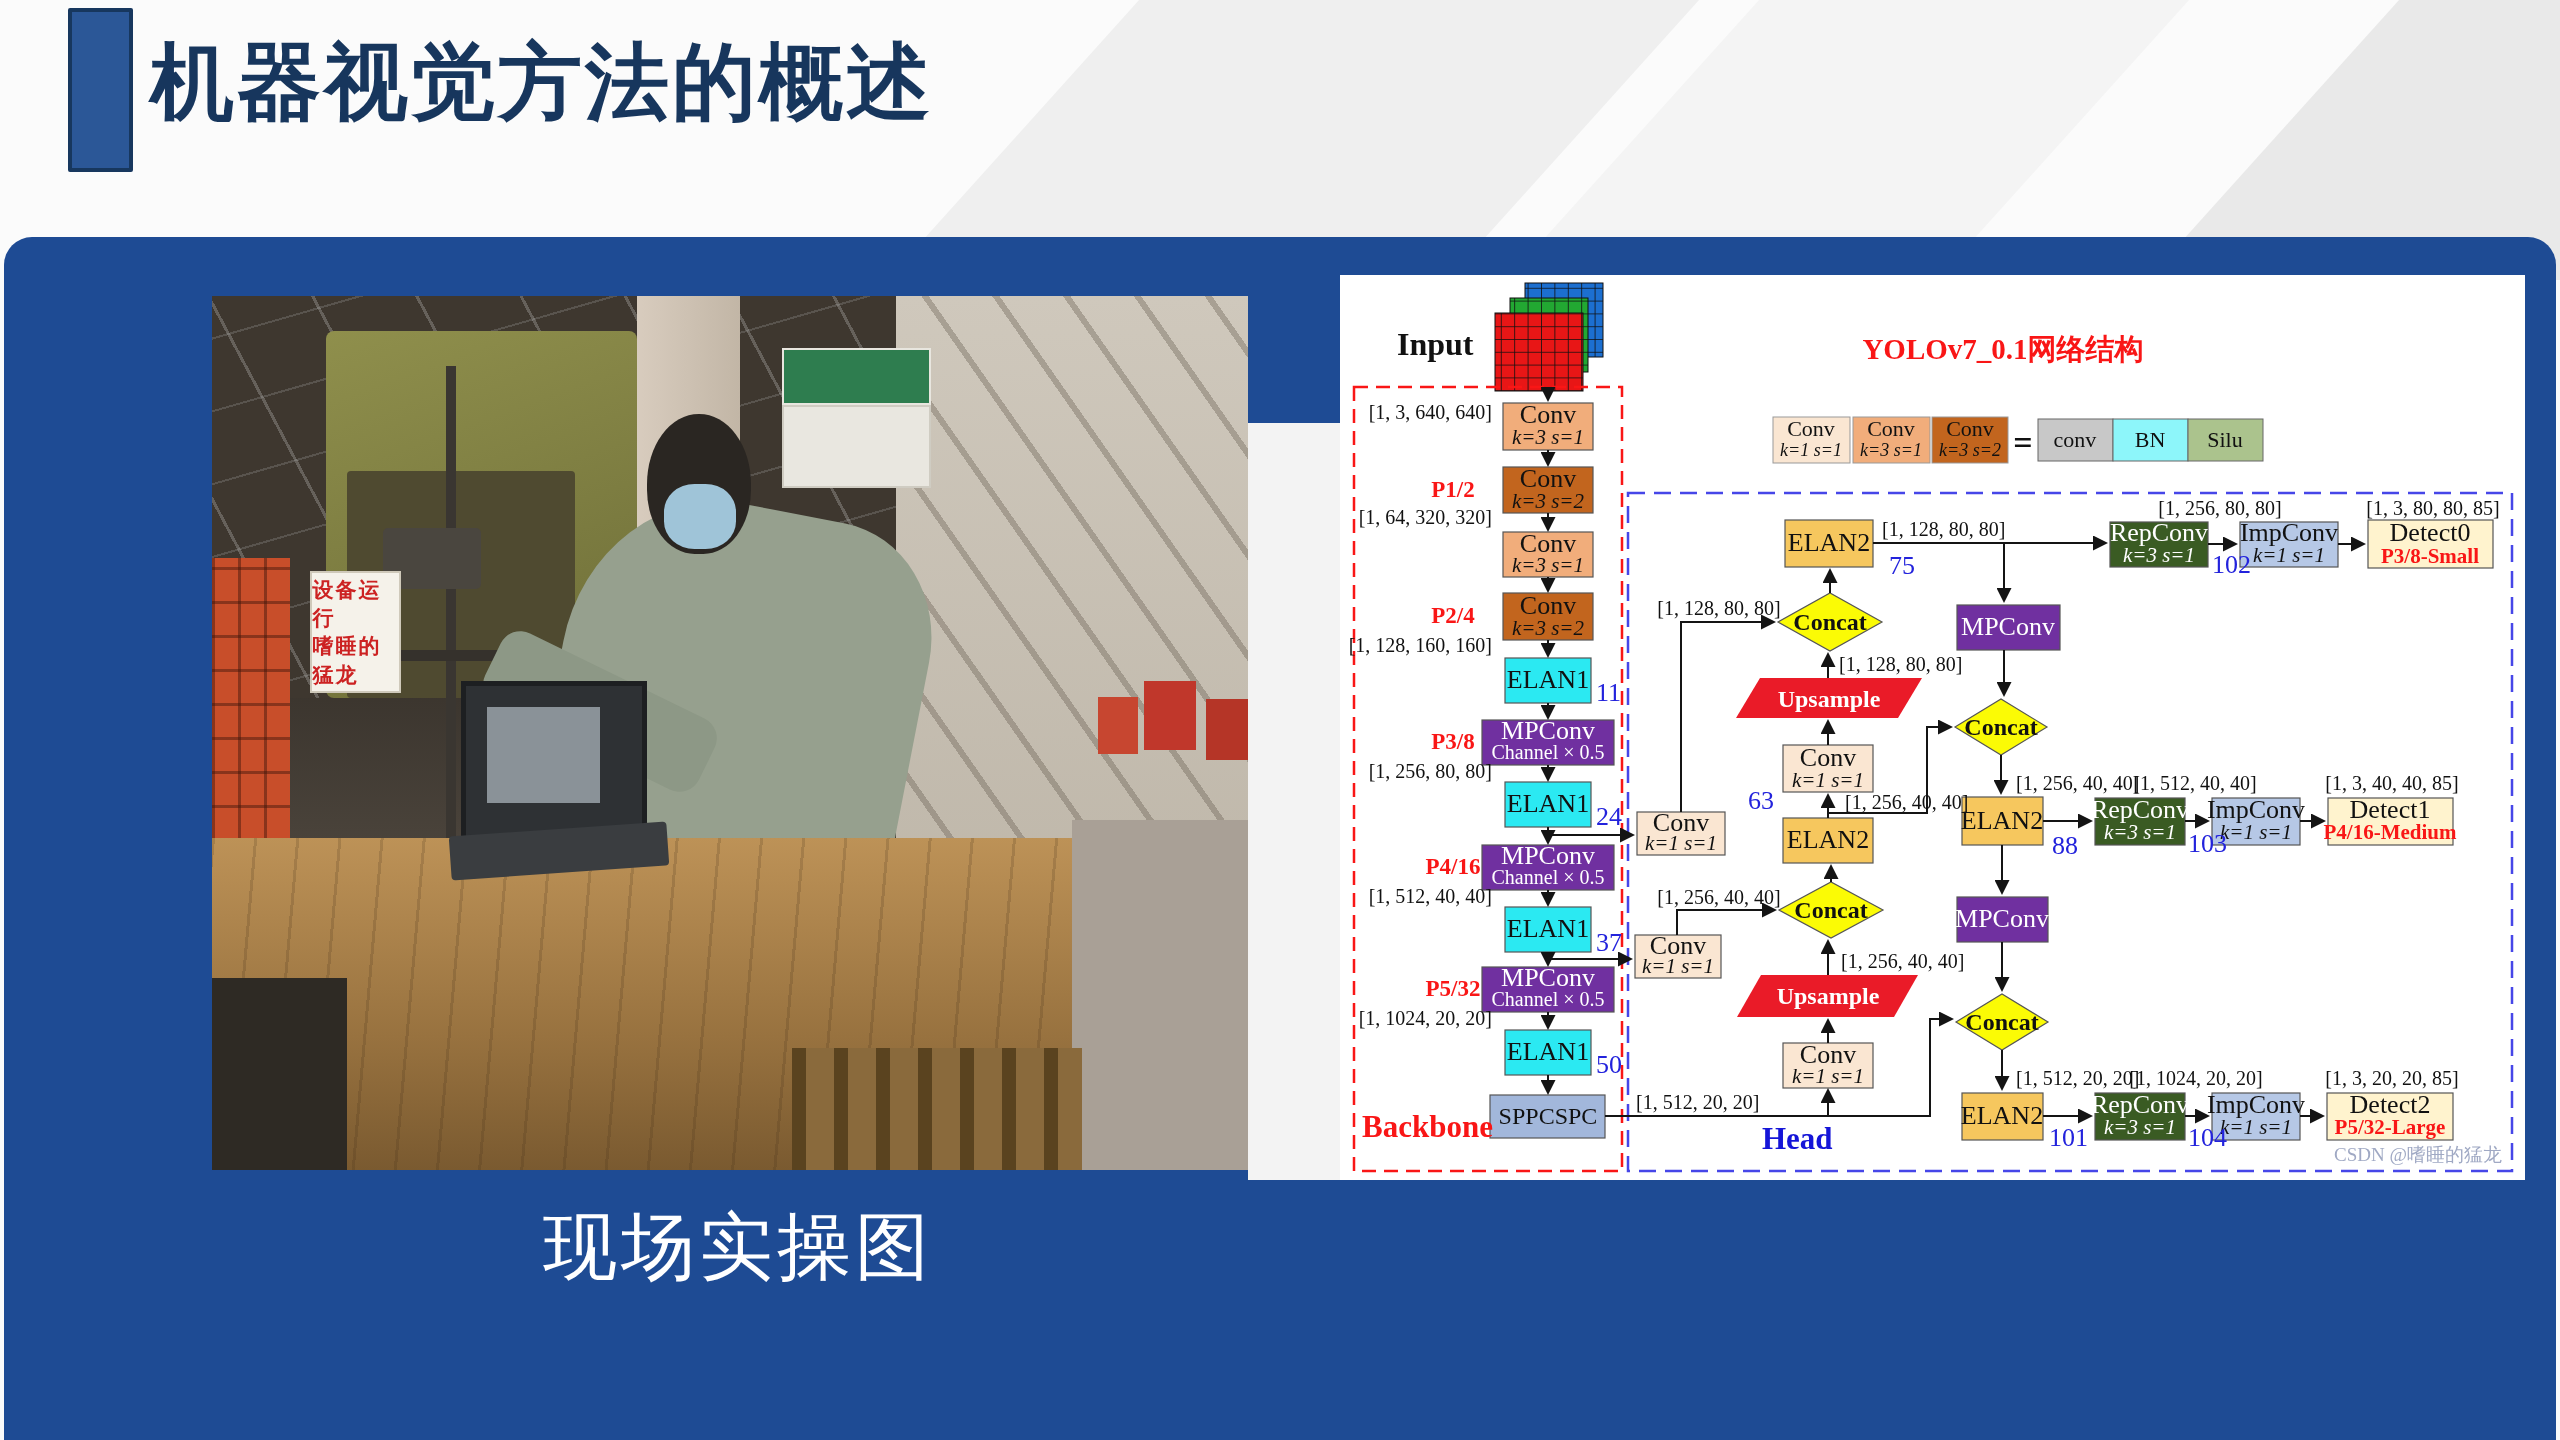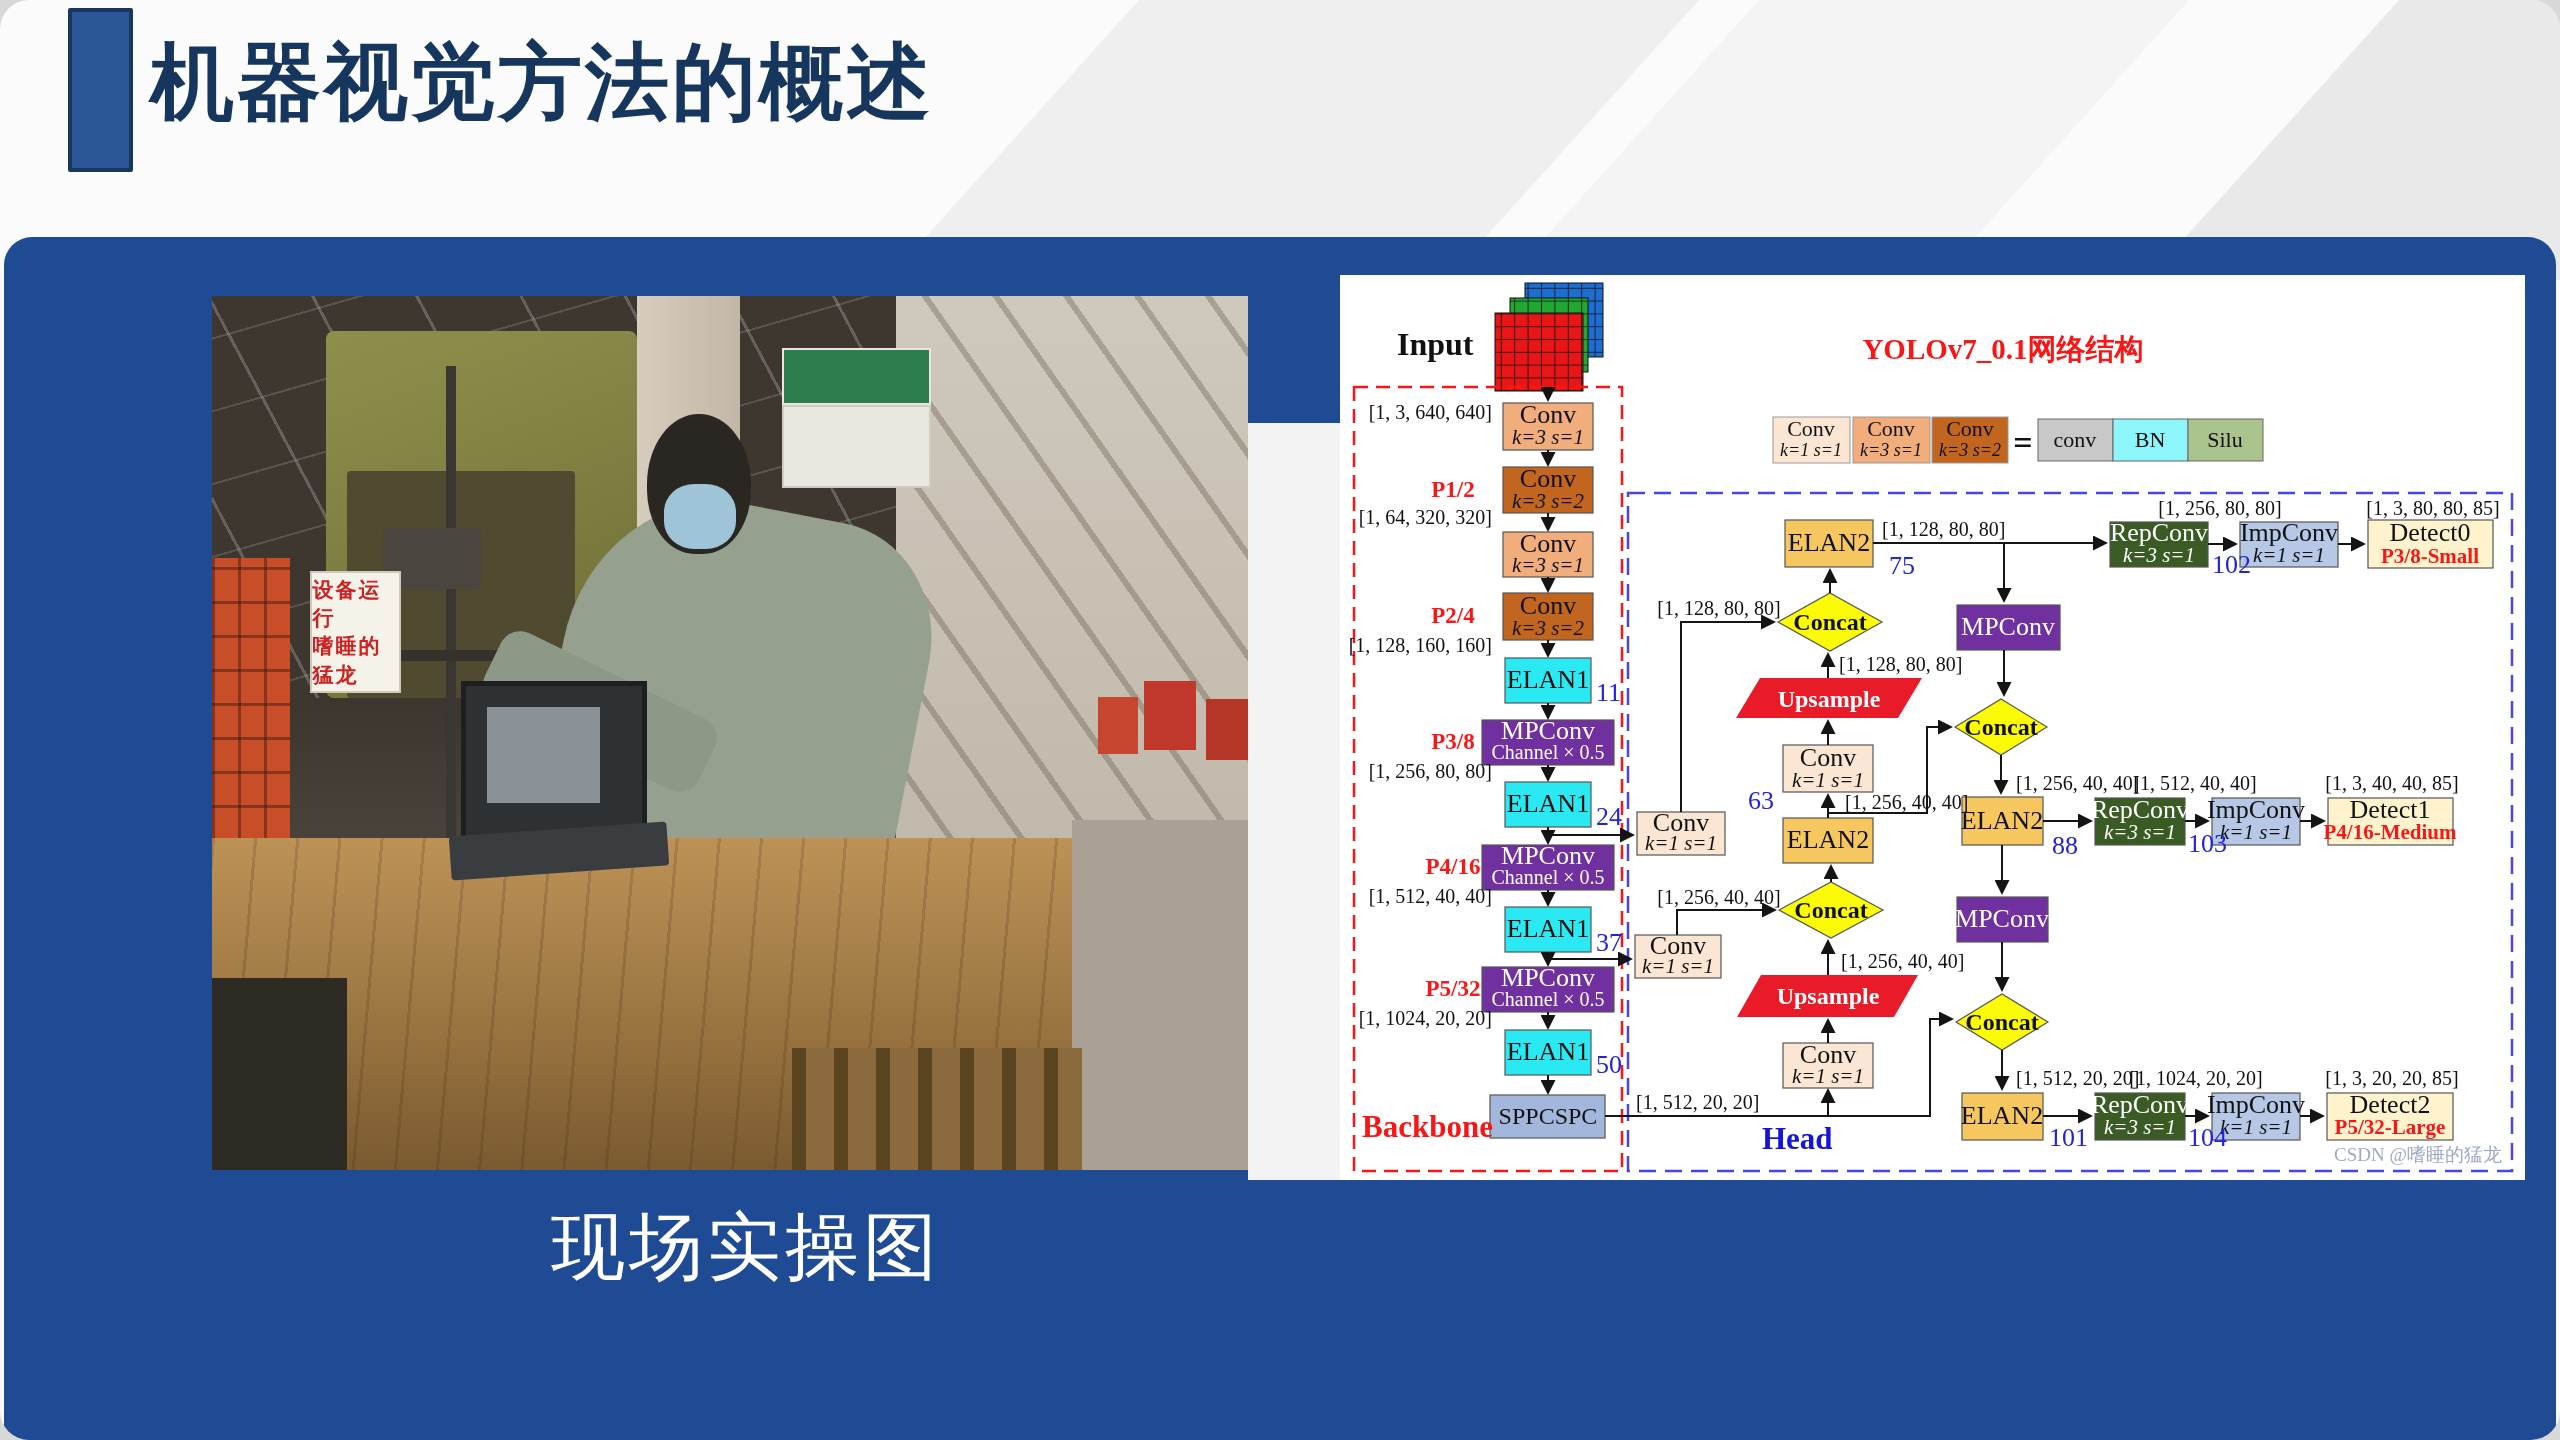--- a/index.html
+++ b/index.html
@@ -1,17 +1,17 @@
 <!DOCTYPE html>
 <html style="--panel_blue: #1e4b94; --title_navy: #17365d; --bar_fill: #2b5797; --bar_edge: #17375e; --red: #f91616; --numblue: #2323dc; --headblue: #1515d8; --conv_light: #fae6d2; --conv_mid: #f1ad7b; --conv_dark: #c2651e; --elan1: #2be9f2; --mpconv: #7030a0; --sppcspc: #a2b7db; --elan2: #f6c75e; --concat: #fbfb05; --upsample: #ea1b28; --repconv: #3a5b23; --impconv: #b6c8e6; --detect: #fff3ce; --lg_gray: #c8c8c8; --lg_bn: #8df6fa; --lg_silu: #abc38d; --line: #141414;"><head>
 <meta charset="utf-8">
 <style>
   html,body{margin:0;padding:0;background:#d8d8d8;}
   .slide{position:relative;width:2560px;height:1440px;background:#fbfbfb;overflow:hidden;
-         font-family:"Liberation Sans",sans-serif;border-radius:29px;}
+         font-family:"Liberation Sans",sans-serif;}
   
   .deco{position:absolute;top:-60px;height:340px;}
   .d1{left:1040px;width:560px;background:#efefef;transform:skewX(-42deg);}
   .d2{left:1660px;width:430px;background:#f4f4f4;transform:skewX(-42deg);}
   .d3{left:2300px;width:420px;background:#e9e9e9;transform:skewX(-42deg);}
   .accent-bar{position:absolute;left:68px;top:8px;width:57px;height:156px;
               background:var(--bar_fill);border:4px solid var(--bar_edge);border-radius:2px;}
   .slide-title{position:absolute;left:150px;top:26px;font-size:84px;font-weight:700;
                color:var(--title_navy);letter-spacing:3px;}
   
@@ -86,21 +86,21 @@
   .dtp{font-size:21px;font-weight:bold;fill:var(--red);text-anchor:middle;}
   .lgt{font-size:22px;text-anchor:middle;fill:#111;}
   .lgp{font-size:18px;font-style:italic;text-anchor:middle;fill:#111;}
   .eq{font-size:34px;font-weight:bold;text-anchor:middle;fill:#111;}
   .wm{font-size:19px;fill:#96a0be;text-anchor:end;opacity:.9;}
   .ln{stroke:var(--line);stroke-width:2;fill:none;}
   .nodebx{stroke:#555;stroke-width:1.2;}
   
   .caption{position:absolute;top:1198px;height:110px;color:#ffffff;font-size:74px;
            text-align:center;letter-spacing:4px;}
-  .cap-photo{left:228px;width:1036px;}
+  .cap-photo{left:220px;width:1036px;}
   .cap-diagram{left:1340px;width:1185px;}
 </style>
 </head>
 <body>
 
 <div class="slide">
 
   <div class="deco d1"></div>
   <div class="deco d2"></div>
   <div class="deco d3"></div>

